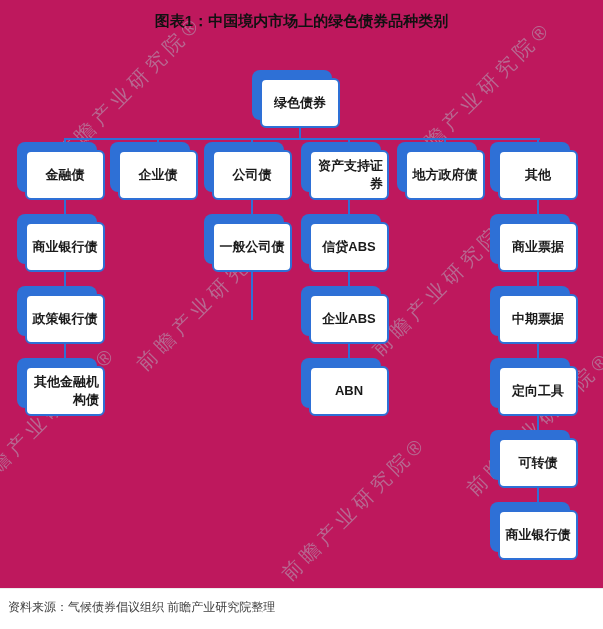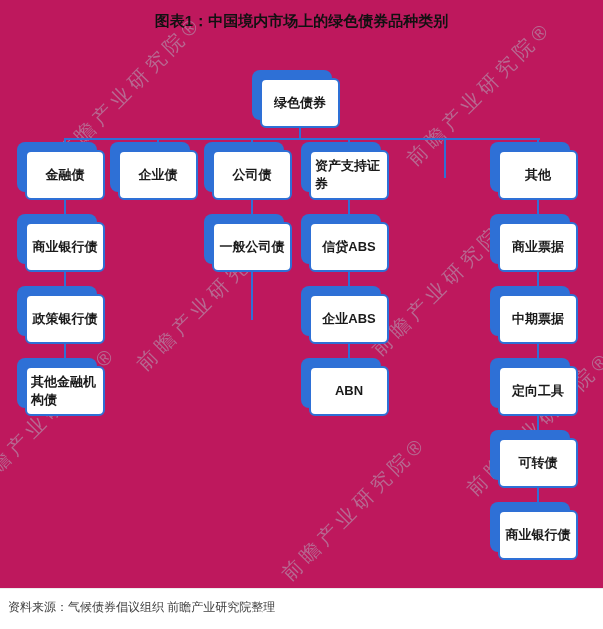--- a/index.html
+++ b/index.html
@@ -19,21 +19,21 @@
   .line{position:absolute;background:var(--accent,#2E70D6);z-index:1;}
   .node{position:absolute;z-index:2;width:80px;}
   .node::before{
     content:"";position:absolute;top:-8px;left:-8px;width:100%;height:100%;
     background:var(--accent,#2E70D6);border-radius:8px;z-index:0;
   }
   .node .box{
     position:relative;z-index:1;display:flex;align-items:center;justify-content:center;
     width:100%;min-height:50px;box-sizing:border-box;padding:4px 4px;
     background:#fff;border:2px solid var(--accent,#2E70D6);border-radius:6px;
-    text-align:left;font-size:13px;font-weight:bold;color:#1a1a1a;line-height:1.35;
+    text-align:right;font-size:13px;font-weight:bold;color:#1a1a1a;line-height:1.35;
   }
   .footer{
     position:absolute;left:0;bottom:0;width:100%;box-sizing:border-box;
     display:flex;justify-content:flex-start;align-items:center;
     padding:10px 8px 13px 8px;border-top:1px solid #ececec;background:#fff;
     font-size:12px;z-index:3;
   }
   .footer .src{color:#404040;}
   .footer .credit{color:#666;}
 </style>
@@ -69,20 +69,23 @@
     <span class="box">金融债</span>
   </div>
   <div class="node" style="left:118px;top:150px;">
     <span class="box">企业债</span>
   </div>
   <div class="node" style="left:212px;top:150px;">
     <span class="box">公司债</span>
   </div>
   <div class="node" style="left:309px;top:150px;">
     <span class="box">资产支持证券</span>
+  </div>
+  <div class="node" style="left:405px;top:150px;">
+    <span class="box">地方政府债</span>
   </div>
   <div class="node" style="left:498px;top:150px;">
     <span class="box">其他</span>
   </div>
 
   <div class="node" style="left:25px;top:222px;">
     <span class="box">商业银行债</span>
   </div>
   <div class="node" style="left:25px;top:294px;">
     <span class="box">政策银行债</span>

